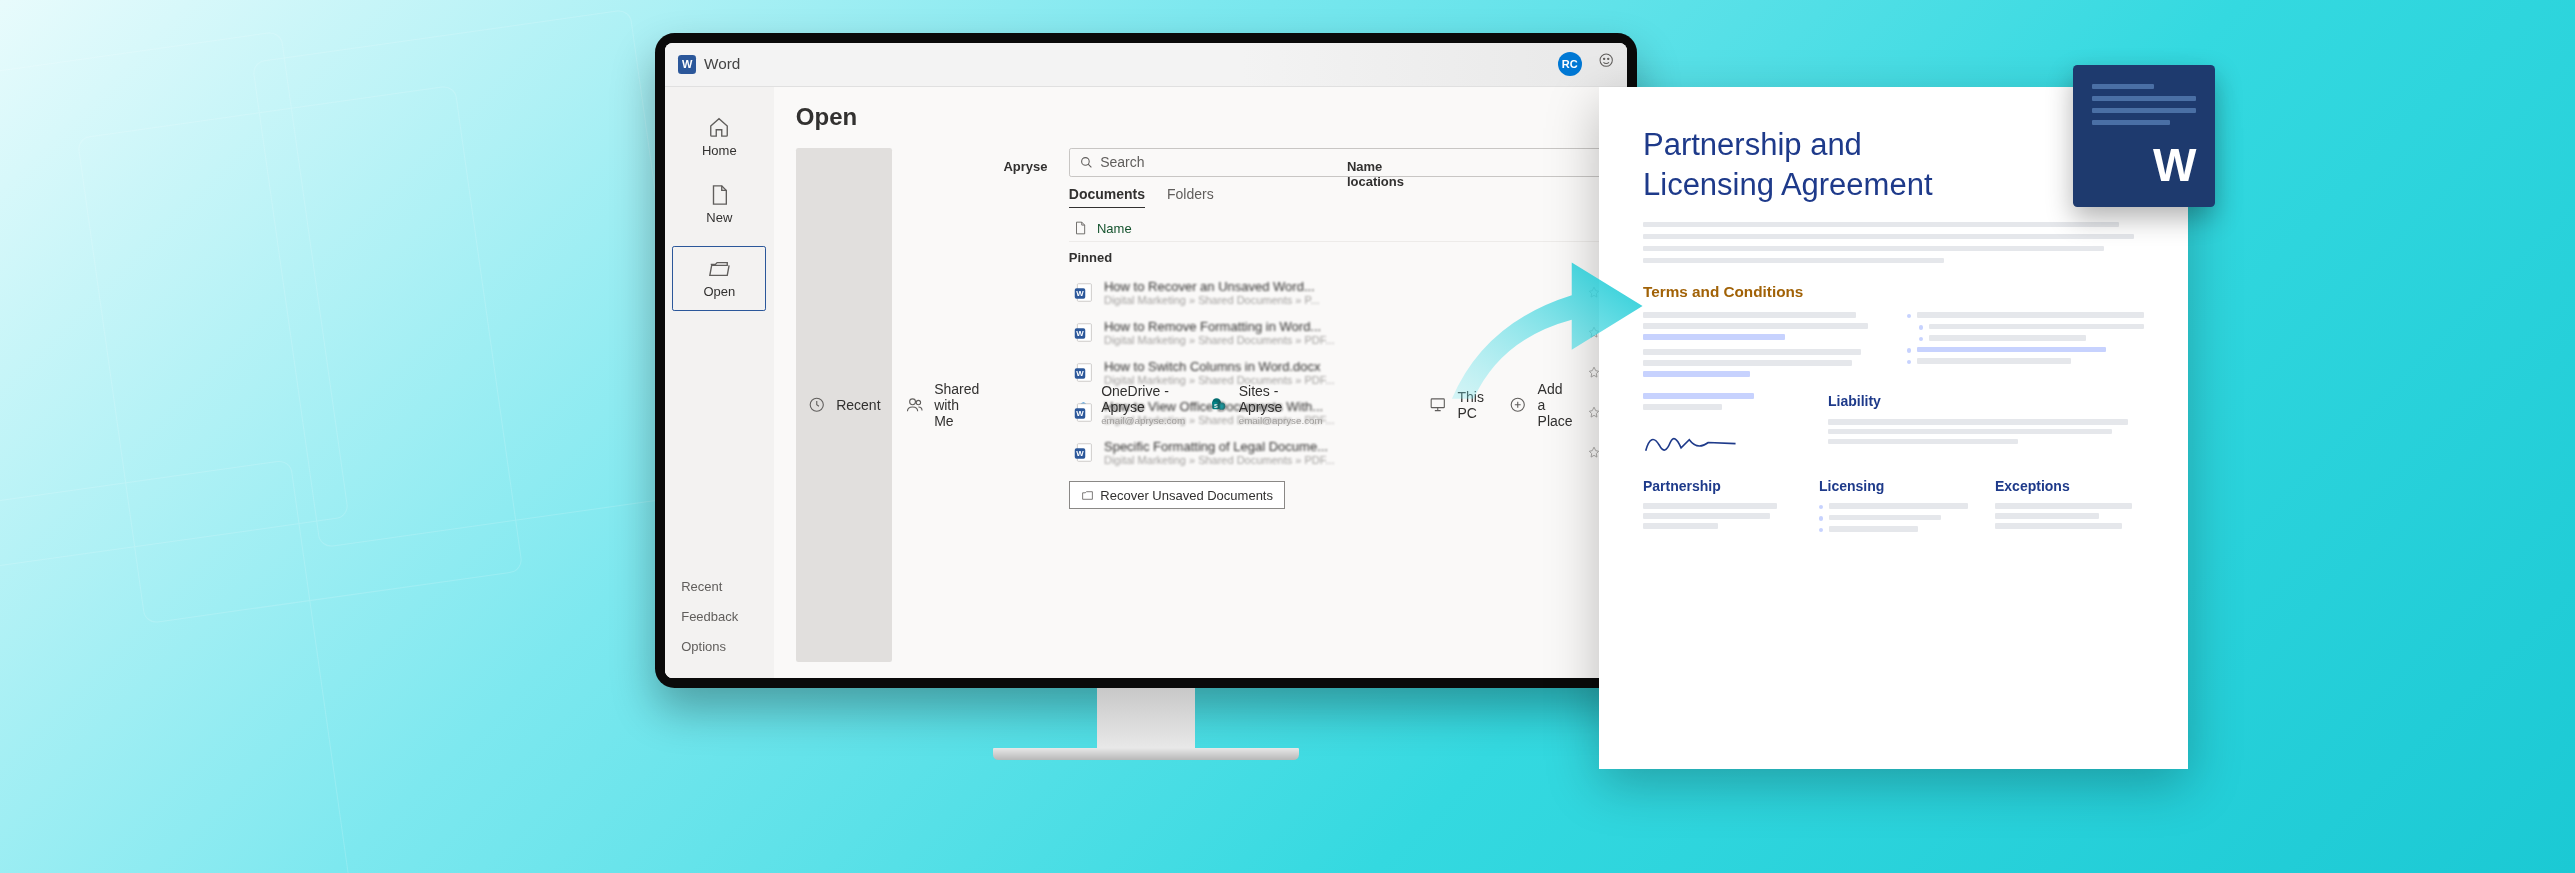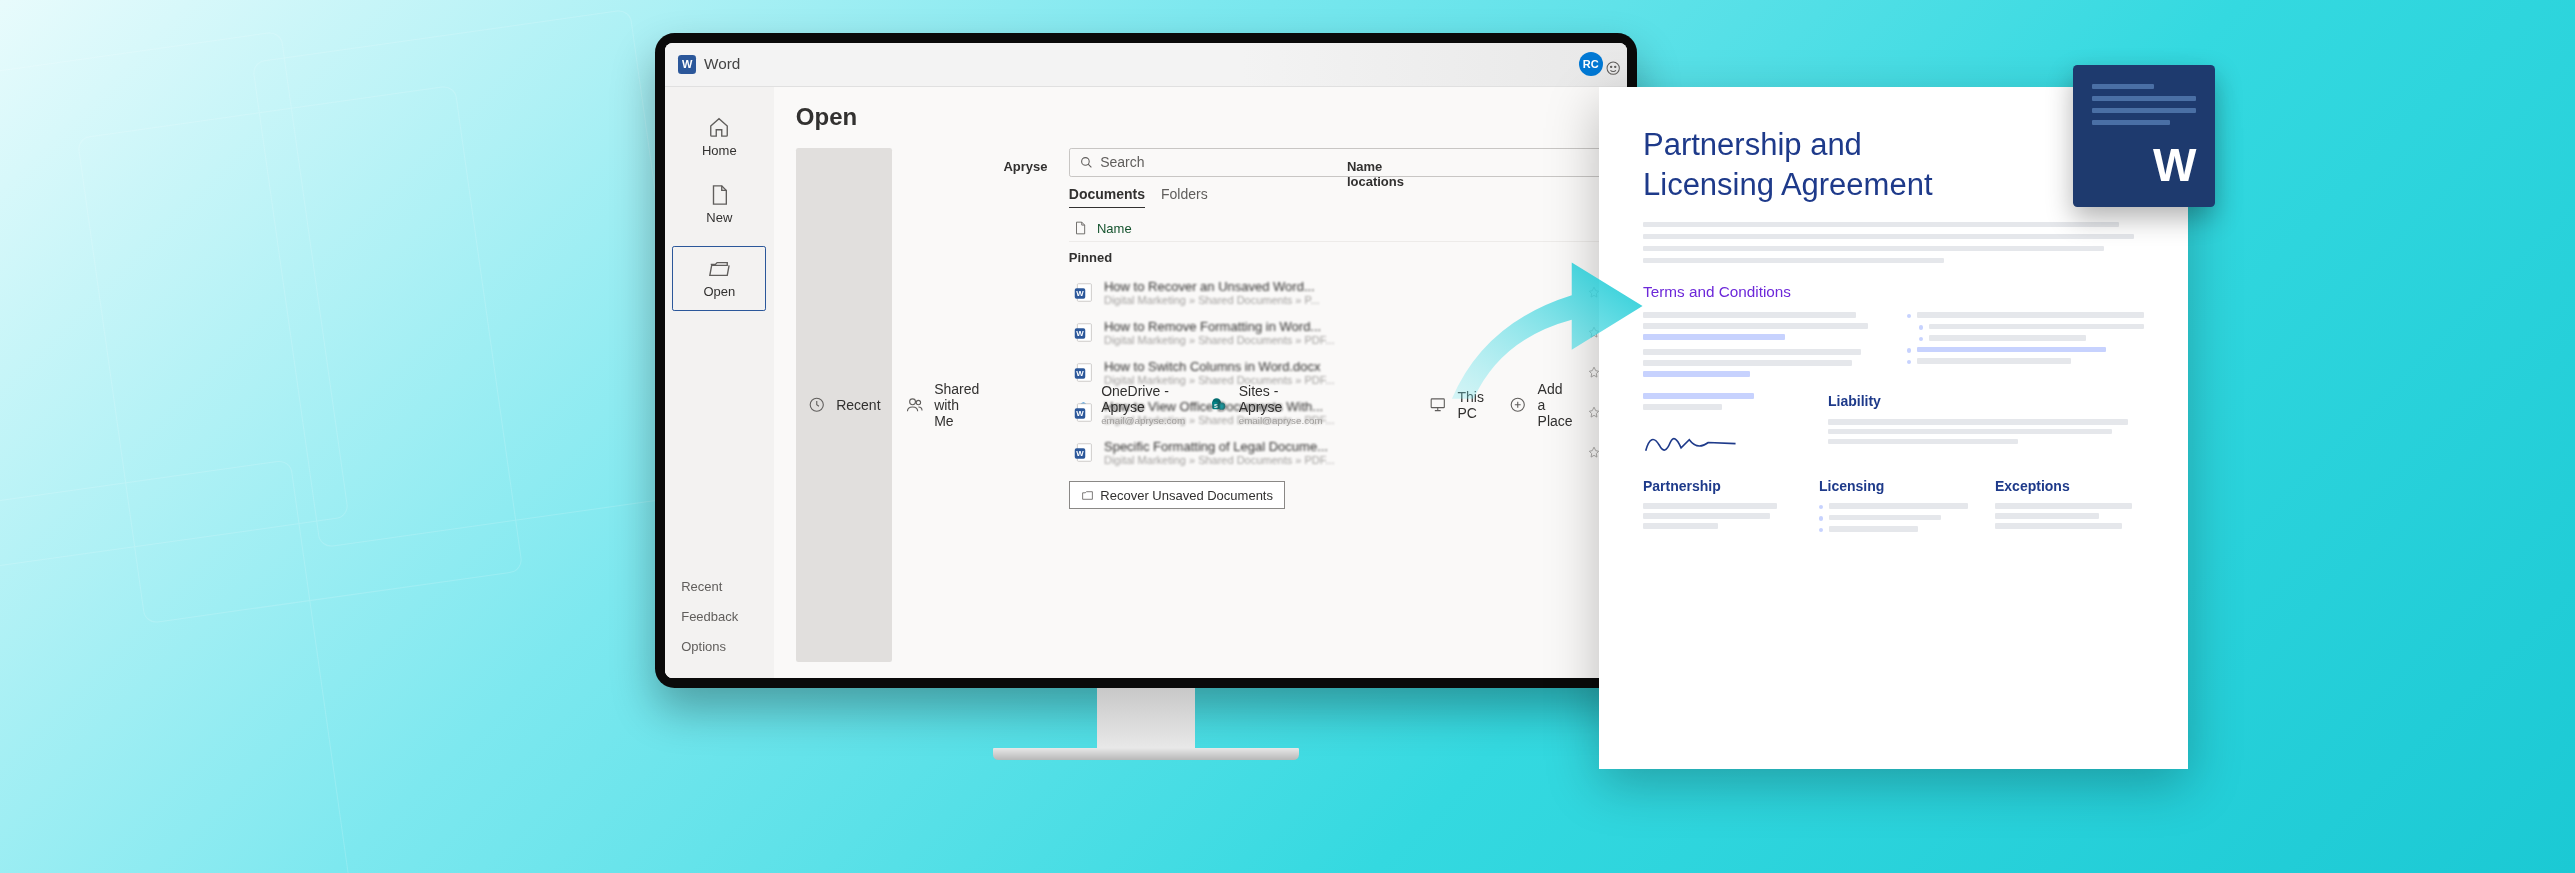--- a/index.html
+++ b/index.html
@@ -9,21 +9,21 @@
 .bg-shape{position:absolute;border:1.1px solid #fff;border-radius:13px;transform:rotate(-8deg)}
 .monitor{position:absolute;left:655px;top:33px;width:982px;height:753px}
 .bezel{width:100%;height:655px;background:#0a0a0a;border-radius:19.6px;padding:9.8px;box-shadow:0 22px 44px rgba(0,0,0,.3)}
 .camera{position:absolute;top:16.4px;left:50%;transform:translateX(-50%);width:6.5px;height:6.5px;background:#333;border-radius:50%}
 .screen{width:100%;height:100%;background:#fff;border-radius:7.6px;overflow:hidden;display:flex;flex-direction:column}
 .stand-neck{width:98px;height:60px;background:linear-gradient(180deg,#c8c8c8,#e8e8e8);margin:0 auto}
 .stand-base{width:306px;height:12px;background:linear-gradient(180deg,#e8e8e8,#b8b8b8);margin:0 auto;border-radius:1.1px 1.1px 5.5px 5.5px}
 .titlebar{height:44px;background:linear-gradient(90deg,#f3f3f3 0%,#f3f3f3 60%,#e8e8e8 100%);display:flex;align-items:center;padding:0 13px;gap:7.6px;border-bottom:0.5px solid #e0e0e0;position:relative}
 .word-badge{width:18.6px;height:18.6px;background:#2b579a;border-radius:3.3px;display:flex;align-items:center;justify-content:center;color:#fff;font-weight:700;font-size:11px}
 .titlebar-text{font-size:15.3px;color:#444}
-.titlebar-right{position:absolute;right:6px;display:flex;align-items:flex-end;gap:2px}
+.titlebar-right{position:absolute;right:13px;display:flex;align-items:flex-start;gap:16px}
 .avatar{width:24px;height:24px;background:#0078d4;border-radius:50%;color:#fff;display:flex;align-items:center;justify-content:center;font-size:11px;font-weight:600}
 .body{flex:1;display:flex;background:#faf9f8}
 .nav{width:109px;background:#f3f2f1;display:flex;flex-direction:column;padding:16.4px 0}
 .nav-item{display:flex;flex-direction:column;align-items:center;gap:4.4px;padding:13px 0;cursor:pointer;font-size:13px;color:#323130}
 .nav-item.active{border:1.1px solid #2b579a;margin:7.6px;border-radius:2.2px;padding:11px 0}
 .nav-icon{width:22px;height:22px;display:flex;align-items:center;justify-content:center;color:#605e5c}
 .nav-icon svg{width:22px;height:22px;stroke:#605e5c;fill:none;stroke-width:1.5}
 .nav-spacer{flex:1}
 .nav-link{padding:7.6px 16.4px;font-size:13px;color:#605e5c;cursor:pointer}
 .main{flex:1;padding:16.4px 22px;display:flex;flex-direction:column;gap:11px}
@@ -32,39 +32,39 @@
 .sources{width:251px;display:flex;flex-direction:row;gap:2.2px}
 .src-item{display:flex;align-items:center;gap:9.8px;padding:8.7px 11px;border-radius:2.2px;cursor:pointer;font-size:14px;color:#323130}
 .src-item.selected{background:#e1dfdd}
 .src-icon{width:19.6px;height:19.6px;display:flex;align-items:center;justify-content:center;flex-shrink:0}
 .src-icon svg{width:17.5px;height:17.5px}
 .src-sub{display:flex;flex-direction:column}
 .src-sub-small{font-size:9.8px;color:#a19f9d;filter:blur(0.5px)}
 .src-group{font-size:13px;font-weight:600;color:#323130;padding:11px 11px 4.4px}
 .files{flex:1;display:flex;flex-direction:column;min-width:0}
 .search{display:flex;align-items:center;gap:7.6px;border:0.5px solid #c8c6c4;border-radius:2.2px;padding:5.5px 9.8px;font-size:14px;color:#605e5c;margin-bottom:9.8px}
-.tabs{display:flex;gap:16px;font-size:14px;margin-bottom:7.6px}
+.tabs{display:flex;gap:22px;font-size:14px;margin-bottom:7.6px}
 .tab{padding-bottom:4.4px;color:#605e5c;cursor:pointer}
 .tab.active{color:#323130;font-weight:600;border-bottom:1.6px solid #323130}
 .fcols{display:flex;align-items:center;gap:9.8px;padding:5.5px 4.4px;font-size:13px;color:#14532d;border-bottom:0.5px solid #edebe9}
 .fgroup{font-size:13px;font-weight:600;color:#323130;padding:7.6px 0}
 .frow{display:flex;align-items:center;gap:9.8px;padding:6.5px 4.4px;cursor:pointer}
 .ficon{width:21px;height:21px;flex-shrink:0}
 .fmeta{flex:1;min-width:0;filter:blur(1.1px)}
 .fname{font-size:13px;color:#323130;white-space:nowrap;overflow:hidden;text-overflow:ellipsis}
 .fpath{font-size:11px;color:#a19f9d;white-space:nowrap;overflow:hidden;text-overflow:ellipsis}
 .pin{width:14px;height:14px;color:#a19f9d;filter:blur(0.5px)}
 .recover{align-self:flex-start;margin-top:8.7px;border:0.5px solid #8a8886;background:#fff;padding:5.5px 11px;font-size:13px;color:#323130;display:flex;align-items:center;gap:6.5px;cursor:pointer;border-radius:0}
 .arrow{position:absolute;left:1441px;top:224px;width:207px;height:186px;z-index:5}
 .doc{position:absolute;left:1599px;top:87px;width:589px;height:682px;background:#fff;box-shadow:0 16.4px 49px rgba(0,0,0,.25);padding:38px 44px;z-index:4}
 .doc-title{font-size:31px;font-weight:400;color:#1e3a8a;line-height:1.3;margin-bottom:16.4px}
 .lines{display:flex;flex-direction:column;gap:6.5px}
 .line{height:5.5px;background:#e5e7eb;border-radius:1.1px}
 .line.b{background:#c7d2fe}
-.sect{font-size:15.3px;font-weight:400;color:#6d28d9;margin:19.6px 0 11px}
+.sect{font-size:15.3px;font-weight:700;color:#a16207;margin:19.6px 0 11px}
 .cols{display:flex;gap:27px}
 .col{flex:1}
 .col-h{font-size:14px;font-weight:600;color:#1e3a8a;margin-bottom:9.8px}
 .bullet-row{display:flex;gap:5.5px;align-items:flex-start;margin-bottom:5.5px}
 .dot{width:4.4px;height:4.4px;background:#c7d2fe;border-radius:50%;margin-top:1.6px;flex-shrink:0}
 .sig{margin-top:16.4px}
 .sig svg{stroke:#1e3a8a;fill:none;stroke-width:3}
 .wtile{position:absolute;right:-27px;top:-22px;width:142px;height:142px;background:#1e3a6e;border-radius:4.4px;box-shadow:0 11px 27px rgba(0,0,0,.3);padding:18.6px;display:flex;flex-direction:column;justify-content:space-between}
 .wtile-lines{display:flex;flex-direction:column;gap:6.5px}
 .wtile-line{height:5.5px;background:#4a6fa5;border-radius:1.1px}

